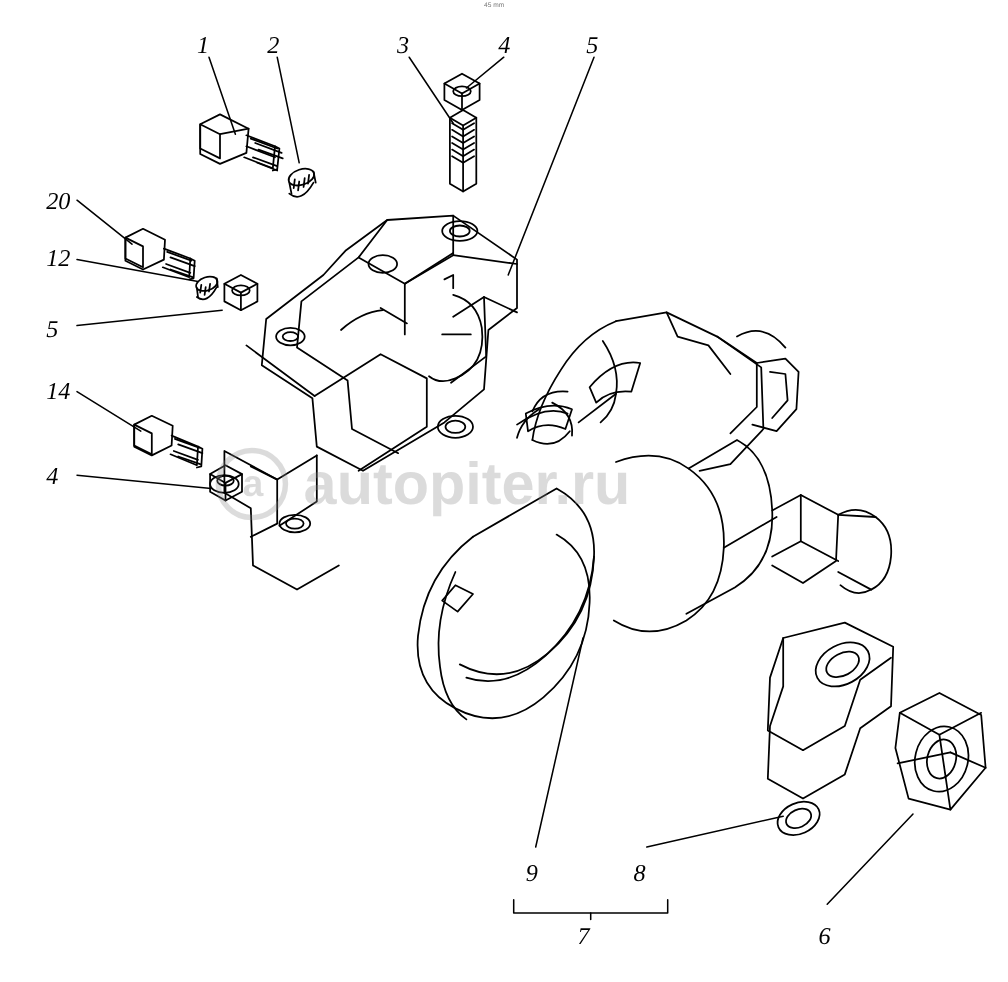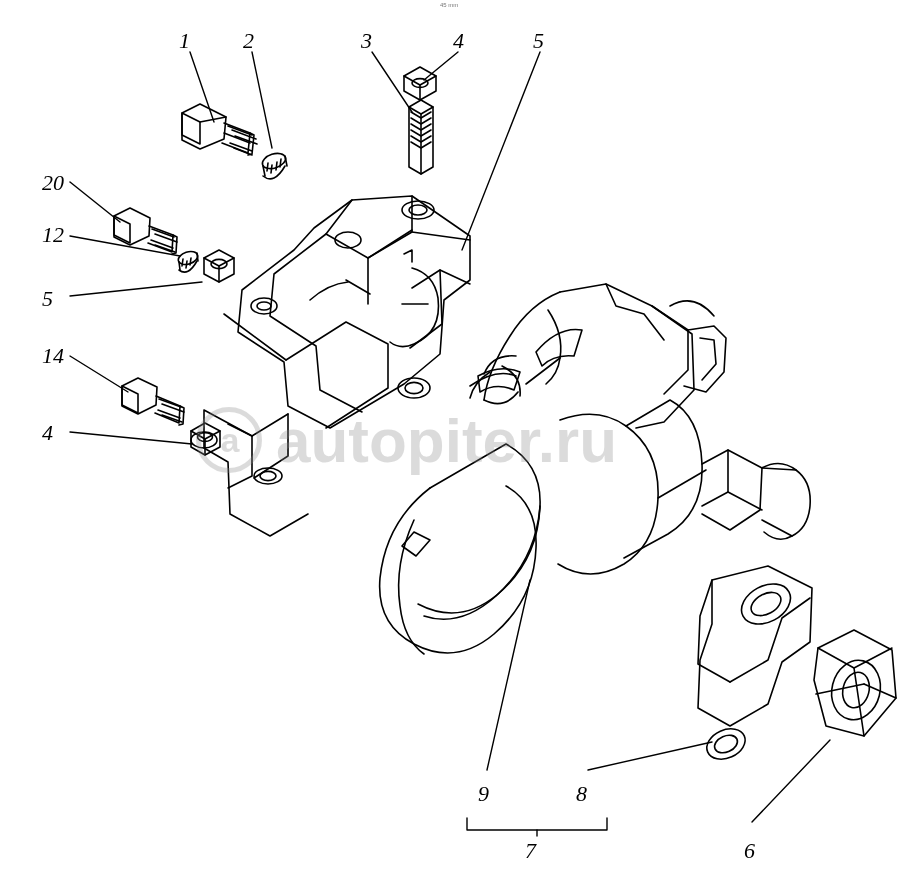--- a/index.html
+++ b/index.html
@@ -57,21 +57,21 @@
     justify-content: center;
     font-family: "Liberation Sans", sans-serif;
     font-weight: bold;
     font-size: 34px;
     letter-spacing: -2px;
     box-sizing: border-box;
   }
   .wm-text {
     font-family: "Liberation Sans", sans-serif;
     font-weight: bold;
-    font-size: 62px;
+    font-size: 54px;
     color: #8c8c8c;
     letter-spacing: 0px;
   }
   .tinytext {
     position: absolute;
     left: 440px;
     top: 2px;
     font-family: "Liberation Sans", sans-serif;
     font-size: 6px;
     color: #777;

